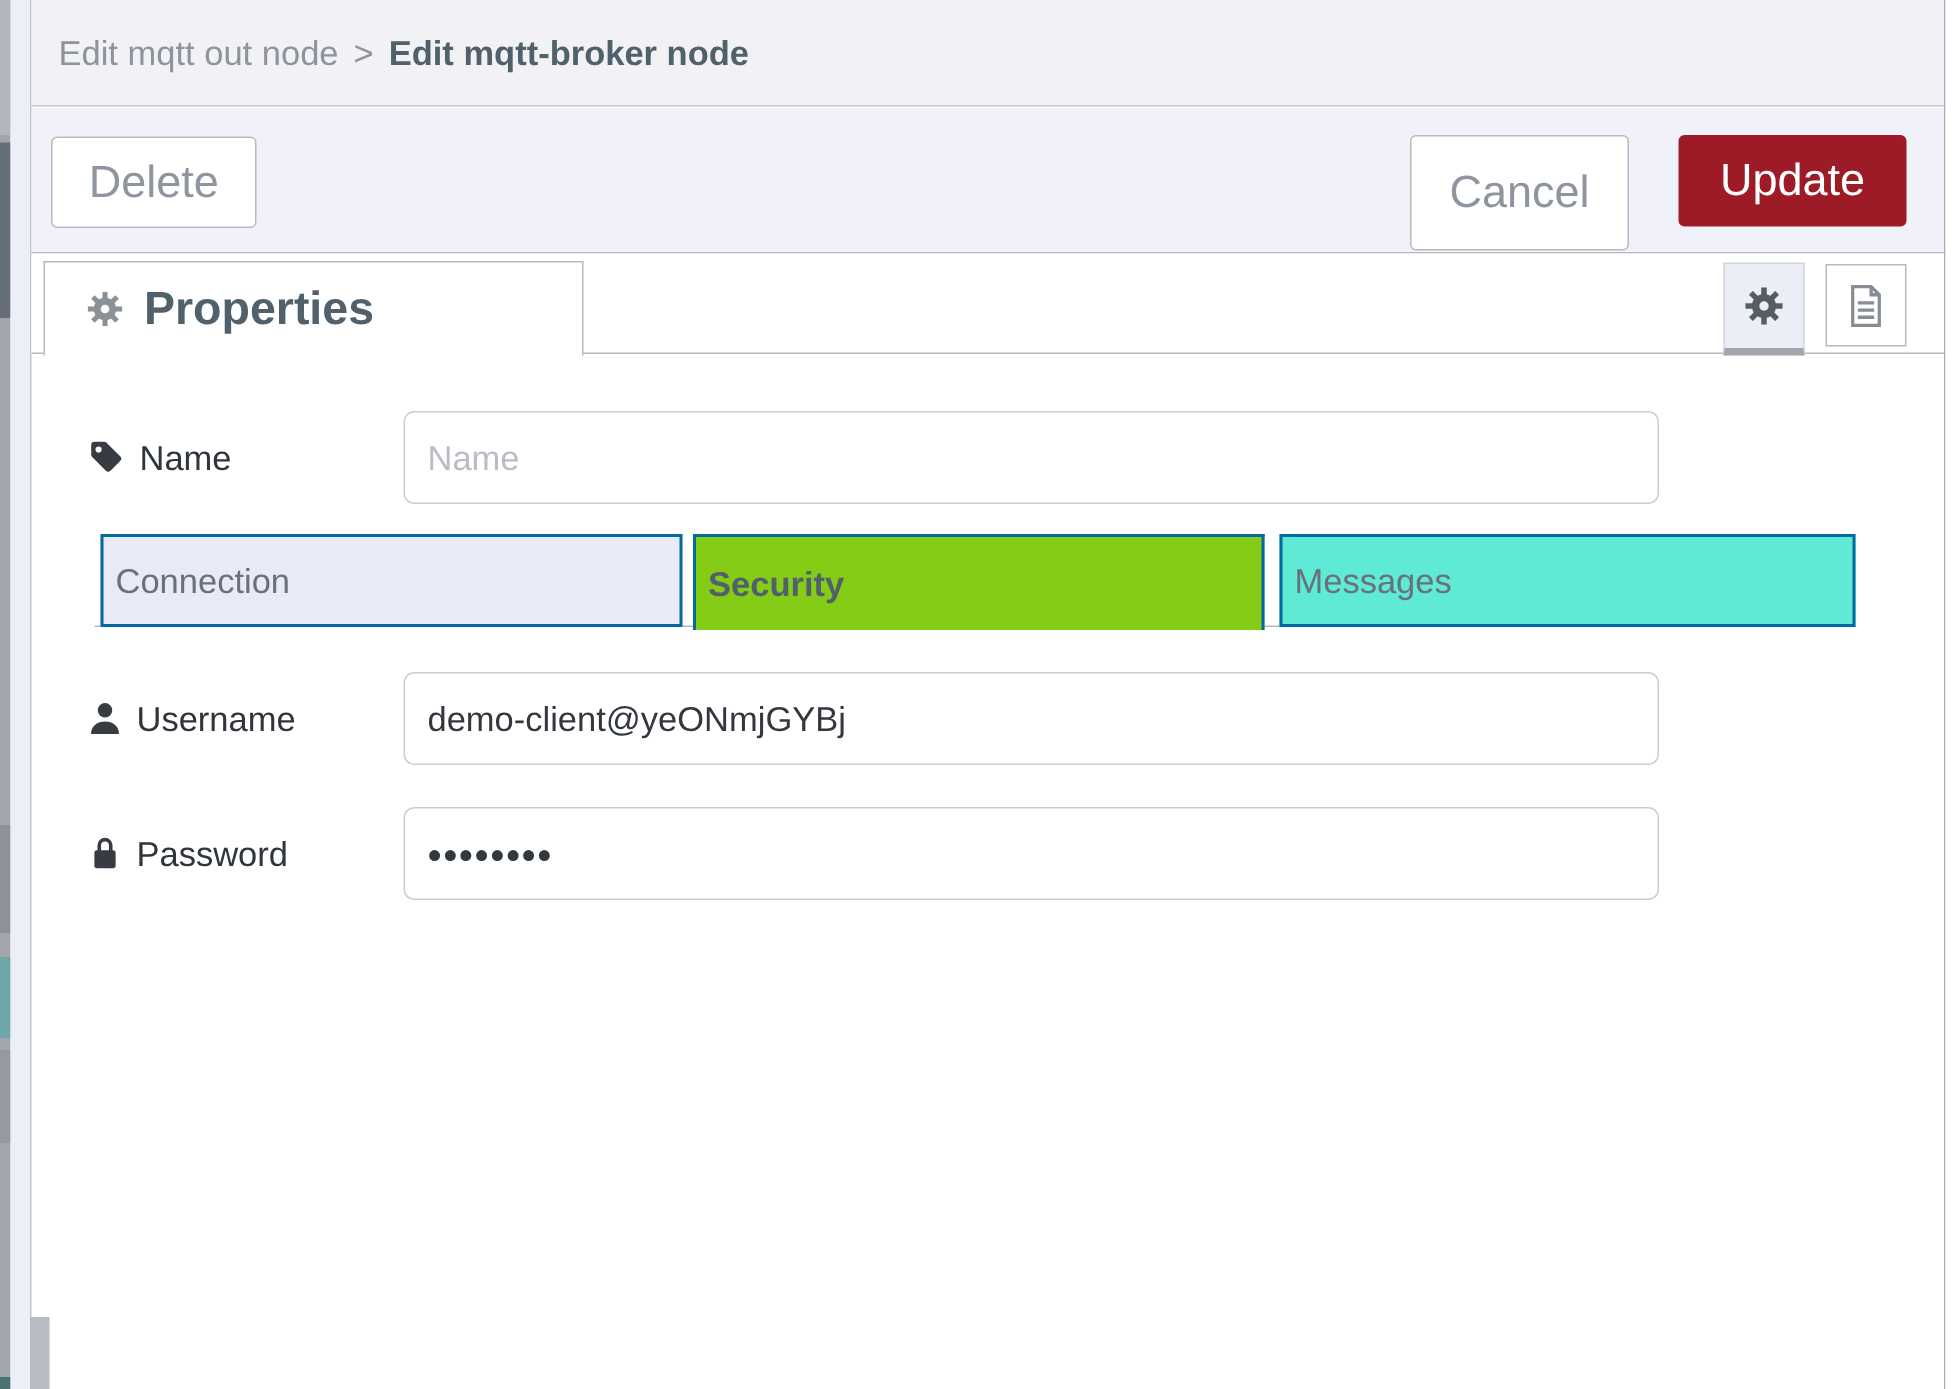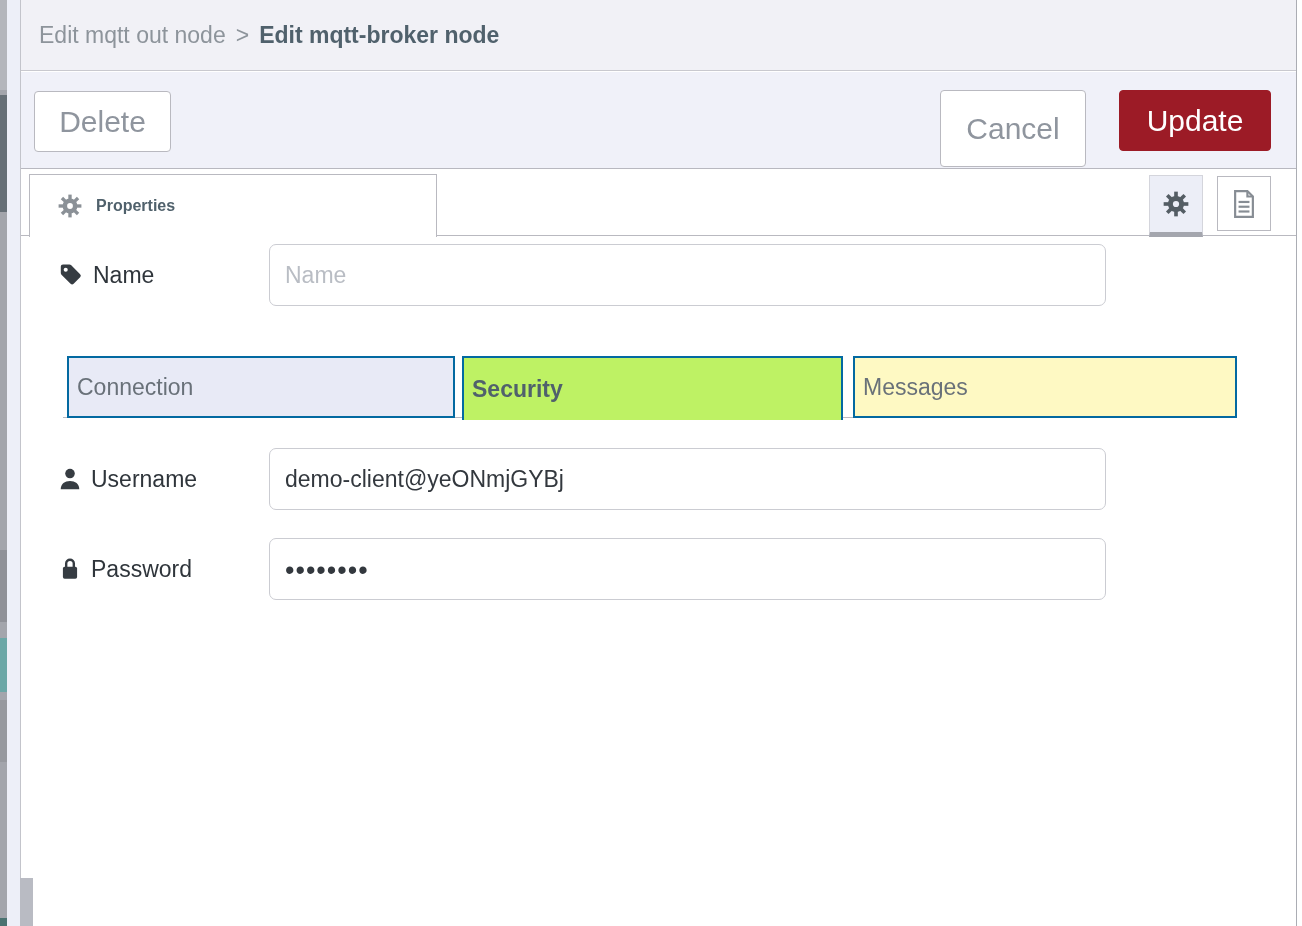--- a/index.html
+++ b/index.html
@@ -63,26 +63,26 @@
   .btn-update  {
     right: 26px; top: 18px; width: 152px; height: 61px;
     background: #9c1b26; color: #ffffff; border: 1px solid #9c1b26;
   }
 
   
   .tray-tabs-row { left: 0; top: 169px; width: 1276px; height: 68px; background: #ffffff; }
   .tray-tabs-row .row-border { position: absolute; left: 0; top: 66px; width: 1276px; height: 1px; background: #b9b9c0; }
   .tab-properties {
     position: absolute;
-    left: 8px; top: 5px; width: 408px; height: 63px;
+    left: 8px; top: 5px; width: 360px; height: 63px;
     background: #ffffff;
     border: 1px solid #b9b9c0; border-bottom: none;
     display: flex; align-items: center;
     padding-left: 28px; gap: 14px;
-    font-size: 16px; font-weight: 700; color: #50616c;
+    font-size: 31px; font-weight: 700; color: #50616c;
     z-index: 2;
   }
   .mini-btn {
     position: absolute; top: 6px; width: 54px;
     display: flex; align-items: center; justify-content: center;
     cursor: pointer; z-index: 2;
   }
   .mini-btn-gear {
     left: 1128px; height: 62px;
     background: #eceef7;
@@ -122,21 +122,21 @@
     background: #e8eaf6;
     border: 2px solid #0369a1;
     display: flex; align-items: center;
     padding-left: 8px;
     font-size: 23px; color: #697179;
     cursor: pointer;
   }
   .subtab-connection { left: 46px; width: 388px; }
   .subtab-security {
     left: 441px; width: 381px; height: 64px;
-    background: #bef264; border-bottom: none;
+    background: #84cc16; border-bottom: none;
     font-weight: 700; color: #50616c;
     z-index: 2;
   }
   .subtab-messages { left: 832px; width: 384px; }
 
   .icon { display: inline-flex; align-items: center; justify-content: center; }
   svg { display: block; }
 </style>
 </head>
 <body>
@@ -212,38 +212,38 @@
           <path d="M3.5 1.5 h9 l4 4 v15 h-13 z" fill="#ffffff" stroke="#878d94" stroke-width="1.6"></path>
           <path d="M12.5 1.5 v4 h4" fill="none" stroke="#878d94" stroke-width="1.6"></path>
           <line x1="6" y1="9.5" x2="14" y2="9.5" stroke="#878d94" stroke-width="1.6"></line>
           <line x1="6" y1="13" x2="14" y2="13" stroke="#878d94" stroke-width="1.6"></line>
           <line x1="6" y1="16.5" x2="14" y2="16.5" stroke="#878d94" stroke-width="1.6"></line>
         </svg>
       </span>
     </div>
   </div>
 
-  <div class="form-row" style="top:244px;height:62px;">
+  <div class="form-row" style="top:274px;height:62px;">
     <div class="form-label">
       <span class="icon">
         <svg width="24" height="24" viewBox="0 0 20 20">
           <path d="M1.5 3 a1.8 1.8 0 0 1 1.8-1.8 h5.4 c.5 0 1 .2 1.3.55 l7.6 7.6 a1.8 1.8 0 0 1 0 2.55 l-5.4 5.4 a1.8 1.8 0 0 1 -2.55 0 l-7.6-7.6 a1.8 1.8 0 0 1 -.55-1.3 z" fill="#363c42"></path>
           <circle cx="5.6" cy="5.6" r="1.7" fill="#ffffff"></circle>
         </svg>
       </span>
       <span>Name</span>
     </div>
     <input class="text-input" type="text" placeholder="Name" style="">
   </div>
 
   <div class="abs subtabs">
     <div class="sub-border"></div>
     <div class="subtab subtab-connection" style="background: rgb(232, 234, 246);">Connection</div>
     <div class="subtab subtab-security">Security</div>
-    <div class="subtab subtab-messages" style="background: #fef9c3; text-align: center;">Messages</div>
+    <div class="subtab subtab-messages" style="background: #5eead4; text-align: center;">Messages</div>
   </div>
 
   <div class="form-row" style="top:448px;height:62px;padding-left:48px;">
     <div class="form-label">
       <span class="icon">
         <svg width="22" height="24" viewBox="0 0 20 22">
           <circle cx="10" cy="6" r="4.4" fill="#363c42"></circle>
           <path d="M1.5 20.5 c0-5 3.8-7.6 8.5-7.6 s8.5 2.6 8.5 7.6 z" fill="#363c42"></path>
         </svg>
       </span>

